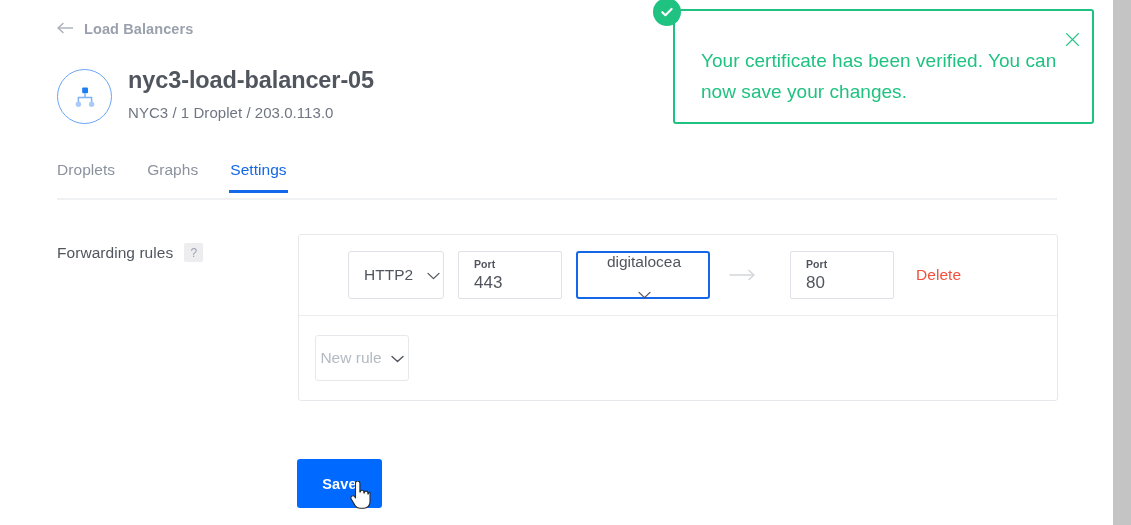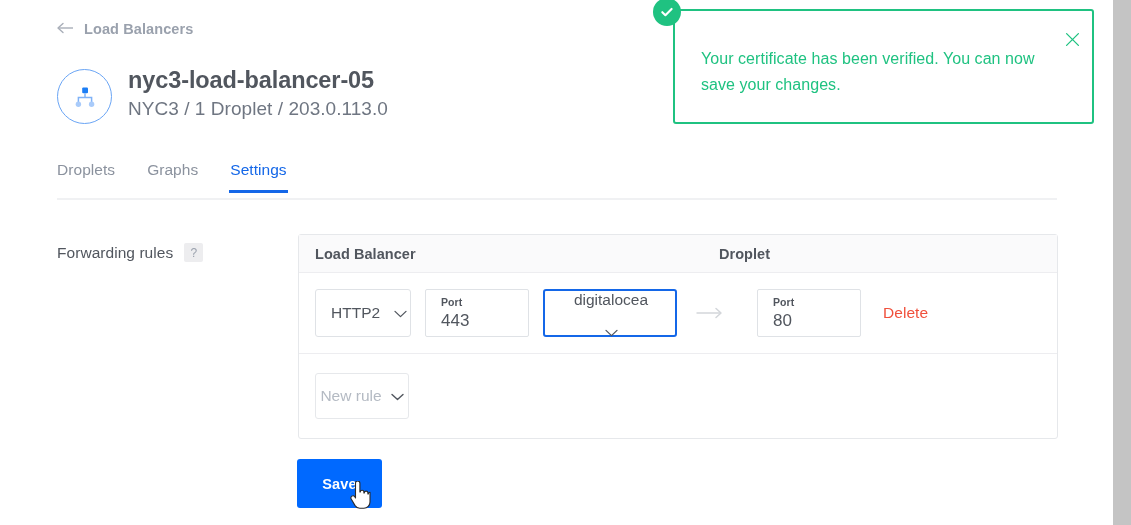--- a/index.html
+++ b/index.html
@@ -70,22 +70,22 @@
   }
   .title-text { padding-top: 1px; }
   .lb-name {
     font-size: 23.5px;
     font-weight: 700;
     color: #51565e;
     letter-spacing: -0.1px;
     line-height: 1.18;
   }
   .lb-meta {
-    margin-top: 3px;
-    font-size: 19px;
+    margin-top: 9px;
+    font-size: 15px;
     color: #6f7682;
     letter-spacing: .05px;
   }
 
   
   .notif {
     position: absolute;
     left: 673px; top: 9px;
     width: 421px; height: 115px;
     border: 2px solid #1fc281;
@@ -97,21 +97,21 @@
     left: -22px; top: -13px;
     width: 28px; height: 28px;
     border-radius: 50%;
     background: #1fc281;
     display: flex; align-items: center; justify-content: center;
   }
   .notif-msg {
     position: absolute;
     left: 26px; top: 35px;
     width: 360px;
-    font-size: 16px;
+    font-size: 19px;
     color: #1fc281;
     line-height: 1.62;
     letter-spacing: .05px;
   }
   .notif-close {
     position: absolute;
     right: 10px; top: 18px;
     width: 20px; height: 20px;
     display: flex; align-items: center; justify-content: center;
     cursor: pointer;
@@ -209,21 +209,21 @@
     background: #fff;
     display: flex; align-items: center;
     justify-content: space-between;
     padding: 0 13px 0 15px;
     cursor: pointer;
     font-size: 15.5px;
     color: #51565e;
     gap: 14px;
   }
   .sel.focused { border: 2px solid #1467e8; }
-  .sel-proto-lb { width: 96px; }
+  .sel-proto-lb { width: 96px; margin-left: 33px; }
   .sel-cert { width: 134px; flex-direction: column; }
   .sel-proto-dr { width: 122px; }
 
   .chev { flex: none; display: block; }
 
   .port-box {
     height: 48px;
     width: 104px;
     border: 1px solid #dfe2e6;
     border-radius: 2px;
@@ -357,24 +357,20 @@
   </div>
   <div class="tabs-rule"></div>
 
   <div class="field-label">
     <span class="txt">Forwarding rules</span>
     <span class="help-chip">?</span>
   </div>
 
   <div class="rules-card">
 
-    <div class="rules-head">
-      <div class="col-lb">Load Balancer</div>
-      <div class="col-dr">Droplet</div>
-    </div>
 
     <div class="rule-row">
 
       <div class="sel sel-proto-lb">
         <span>HTTP2</span>
         <span class="chev">
           <svg width="13" height="8" viewBox="0 0 13 8">
               <path d="M1 1.4 L6.5 6.6 L12 1.4" stroke="#51565e" stroke-width="1.3" fill="none" stroke-linecap="round" stroke-linejoin="round"></path>
             </svg>
         </span>

